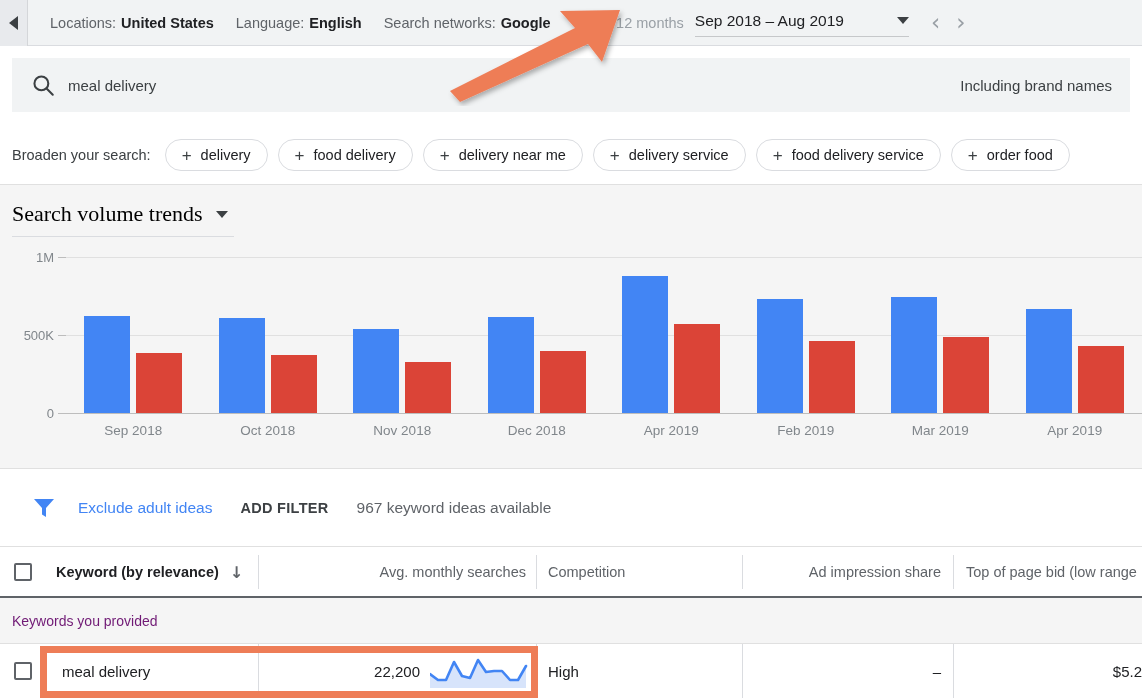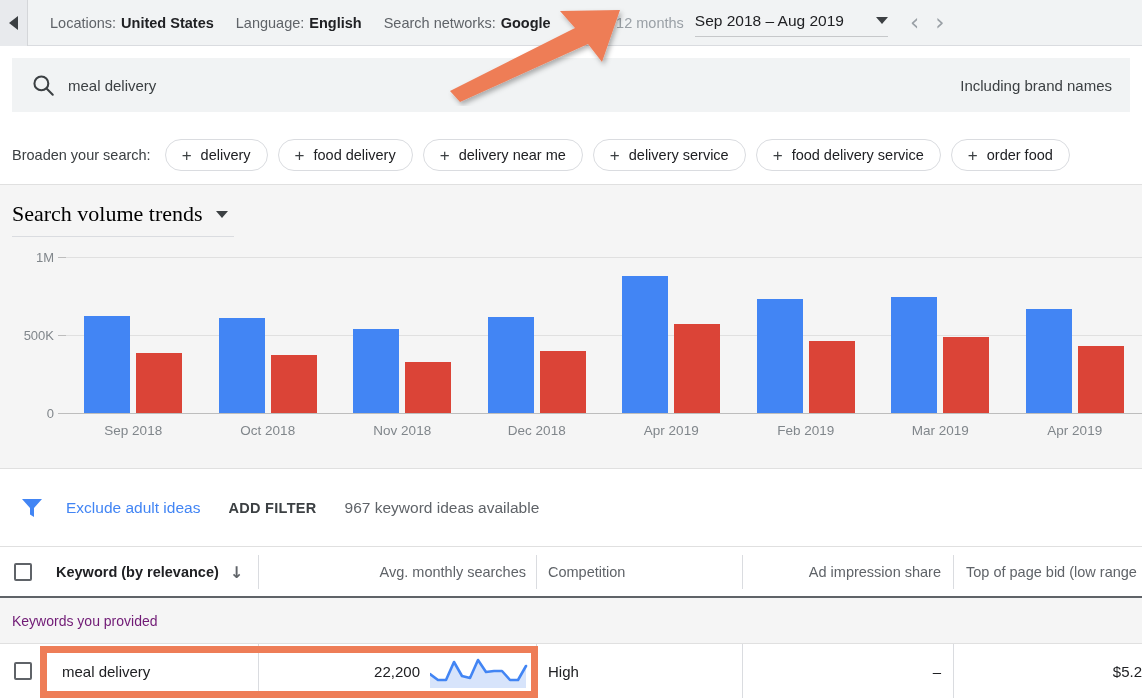--- a/index.html
+++ b/index.html
@@ -39,21 +39,21 @@
     margin-left: 22px; font-size: 14.5px; cursor: pointer; white-space: nowrap;
   }
   .filter-chip .lbl { color: #5f6368; }
   .filter-chip .val { color: #202124; font-weight: 700; }
   #range-area { display: flex; align-items: center; margin-left: 34px; }
   #range-prefix { font-size: 14.5px; color: #9aa0a6; white-space: nowrap; }
   #range-select {
     margin-left: 11px;
     border-bottom: 1px solid #c6c8ca;
     padding: 3px 0 6px 0;
-    display: flex; align-items: center; gap: 32px;
+    display: flex; align-items: center; gap: 53px;
     cursor: pointer;
   }
   #range-value { font-size: 15.5px; color: #202124; white-space: nowrap; }
   .caret-down {
     width: 0; height: 0;
     border-left: 6px solid transparent;
     border-right: 6px solid transparent;
     border-top: 7px solid #3c4043;
   }
   .navarrow {
@@ -114,21 +114,21 @@
   .bar.red { background: #db4437; }
   .xlabel {
     position: absolute; font-size: 13.5px; color: #80868b;
     text-align: center; transform: translateX(-50%); white-space: nowrap;
   }
 
   #divider2 { position: absolute; left: 0; top: 468px; width: 1142px; height: 1px; background: #e0e0e0; }
 
   
   #filterrow {
-    position: absolute; left: 0; top: 469px; width: 1000px; height: 77px;
+    position: absolute; left: 12px; top: 469px; width: 1000px; height: 77px;
     background: #fff; display: flex; align-items: center; padding-left: 20px;
   }
   #funnel-icon { width: 24px; height: 22px; margin-right: 22px; }
   #exclude-adult { font-size: 15.5px; color: #4285f4; cursor: pointer; margin-right: 28px; white-space: nowrap; }
   #add-filter { font-size: 14.5px; color: #3c4043; font-weight: 700; letter-spacing: .3px; cursor: pointer; margin-right: 28px; white-space: nowrap; }
   #ideas-count { font-size: 15.5px; color: #5f6368; white-space: nowrap; }
 
   
   #table { position: absolute; left: 0; top: 546px; width: 1142px; border-radius: 11px; }
   #thead {

